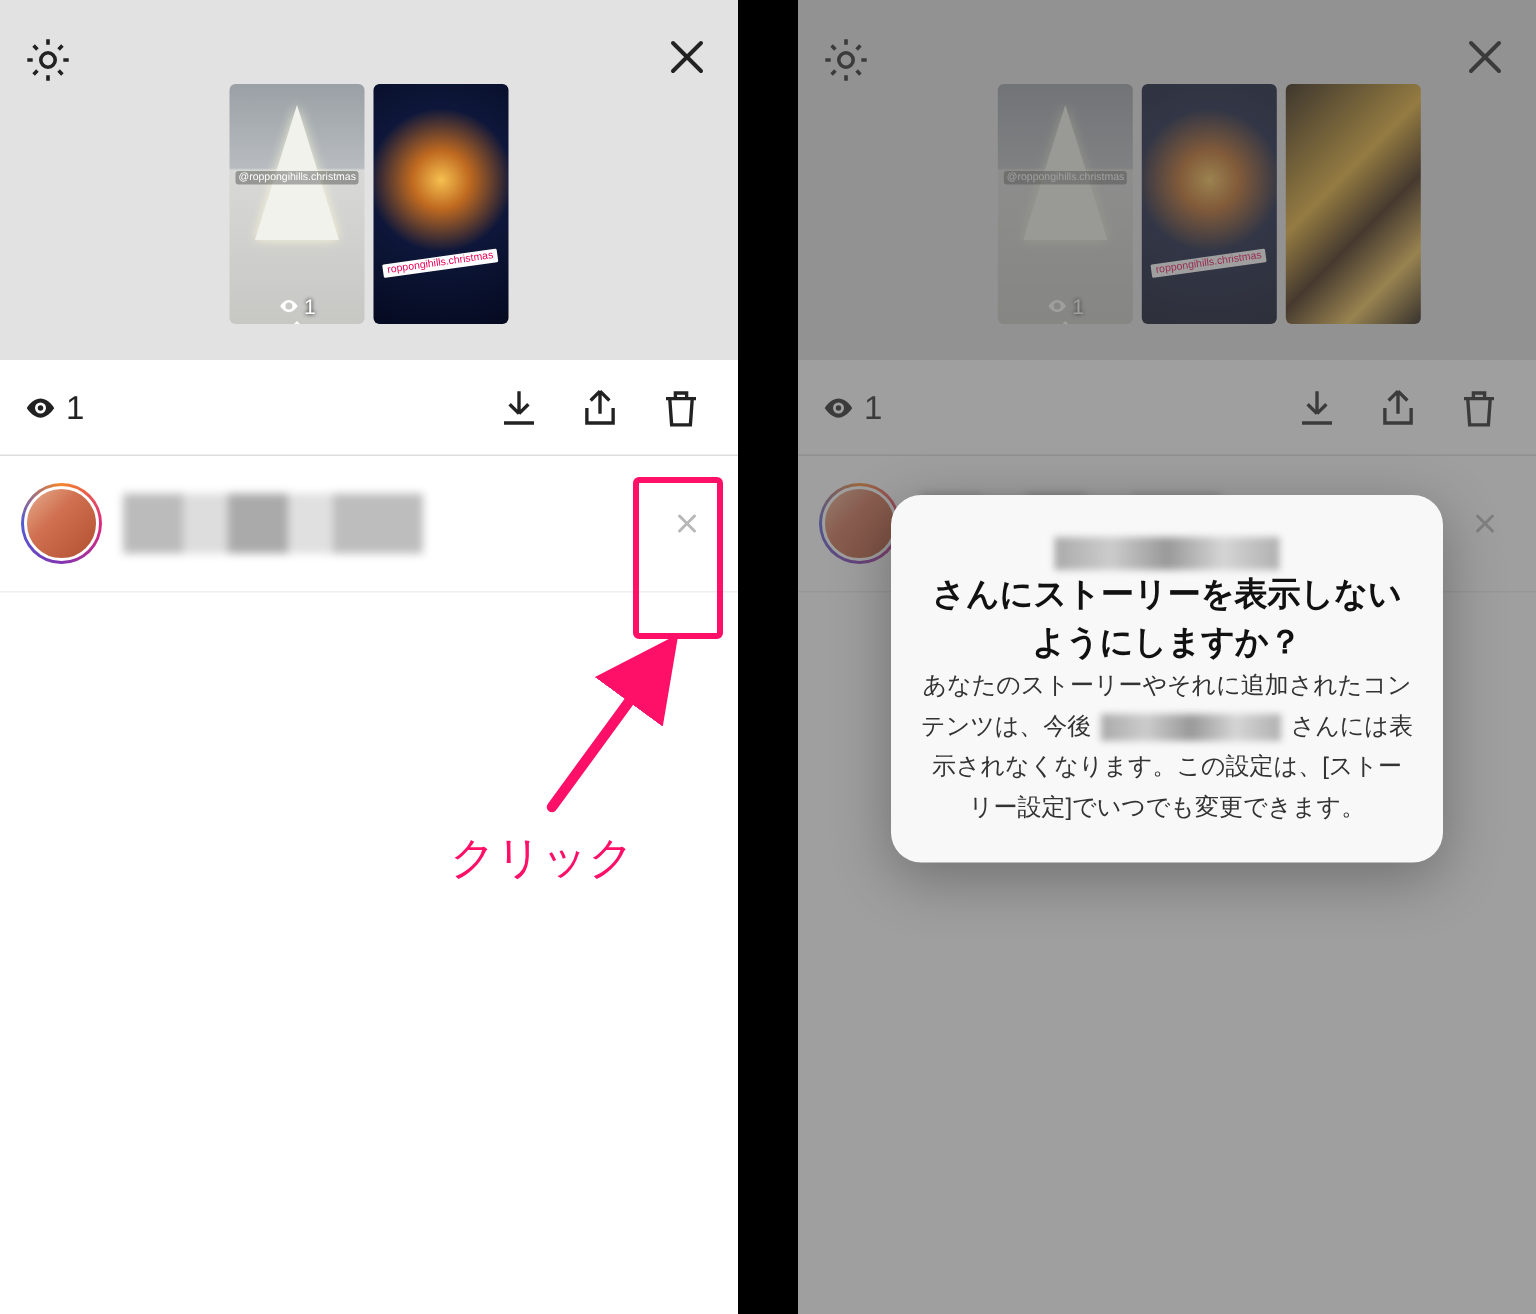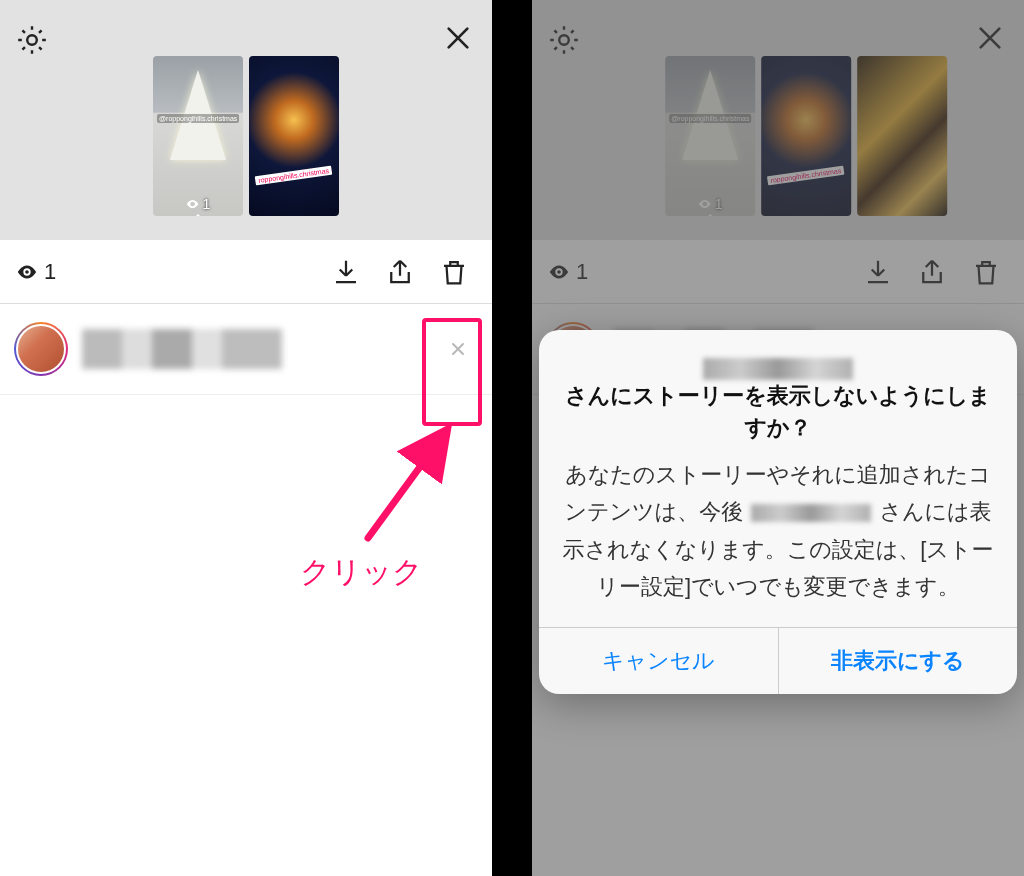--- a/index.html
+++ b/index.html
@@ -196,21 +196,21 @@
     position:absolute;
     inset:0;
     background: rgba(80,80,80,.55);
   }
 
   
   .dialog{
     position:absolute;
     left:50%; top:330px;
     transform:translateX(-50%);
-    width:478px;
+    width:368px;
     background:#f8f8f8;
     border-radius:20px;
     overflow:hidden;
     box-shadow:0 10px 40px rgba(0,0,0,.3);
   }
   .dlg-body{
     padding: 28px 20px 22px;
     text-align:center;
   }
   .dlg-title{
@@ -226,22 +226,21 @@
   .blur-chip{
     display:inline-block;
     width:150px;height:22px;
     background:linear-gradient(90deg,#aaa,#ccc,#999,#d5d5d5,#b0b0b0);
     filter:blur(2.5px);
     vertical-align:middle;
     margin:0 2px;
   }
   .blur-chip.sm{width:120px;height:18px;}
   .dlg-msg{
-    margin-top:12px;
-    font-size:22px;
+    font-size:16px;
     color:#333;
     line-height:1.7;
     text-align:center;
   }
   .dlg-btns{
     display:flex;
     border-top:1px solid #ccc;
   }
   .dlg-btn{
     flex:1;
@@ -414,18 +413,14 @@
       <div class="dlg-title">
         <span class="blur-chip"></span>
         <span>さんにストーリーを表示しないようにしますか？</span>
       </div>
       <div class="dlg-msg">
         <span>あなたのストーリーやそれに追加されたコンテンツは、今後</span>
         <span class="blur-chip sm"></span>
         <span>さんには表示されなくなります。この設定は、[ストーリー設定]でいつでも変更できます。</span>
       </div>
     </div>
-    <div class="dlg-btns">
-      <div class="dlg-btn">キャンセル</div>
-      <div class="dlg-btn bold">非表示にする</div>
-    </div>
   </div>
 </div>
 
 </body></html>

